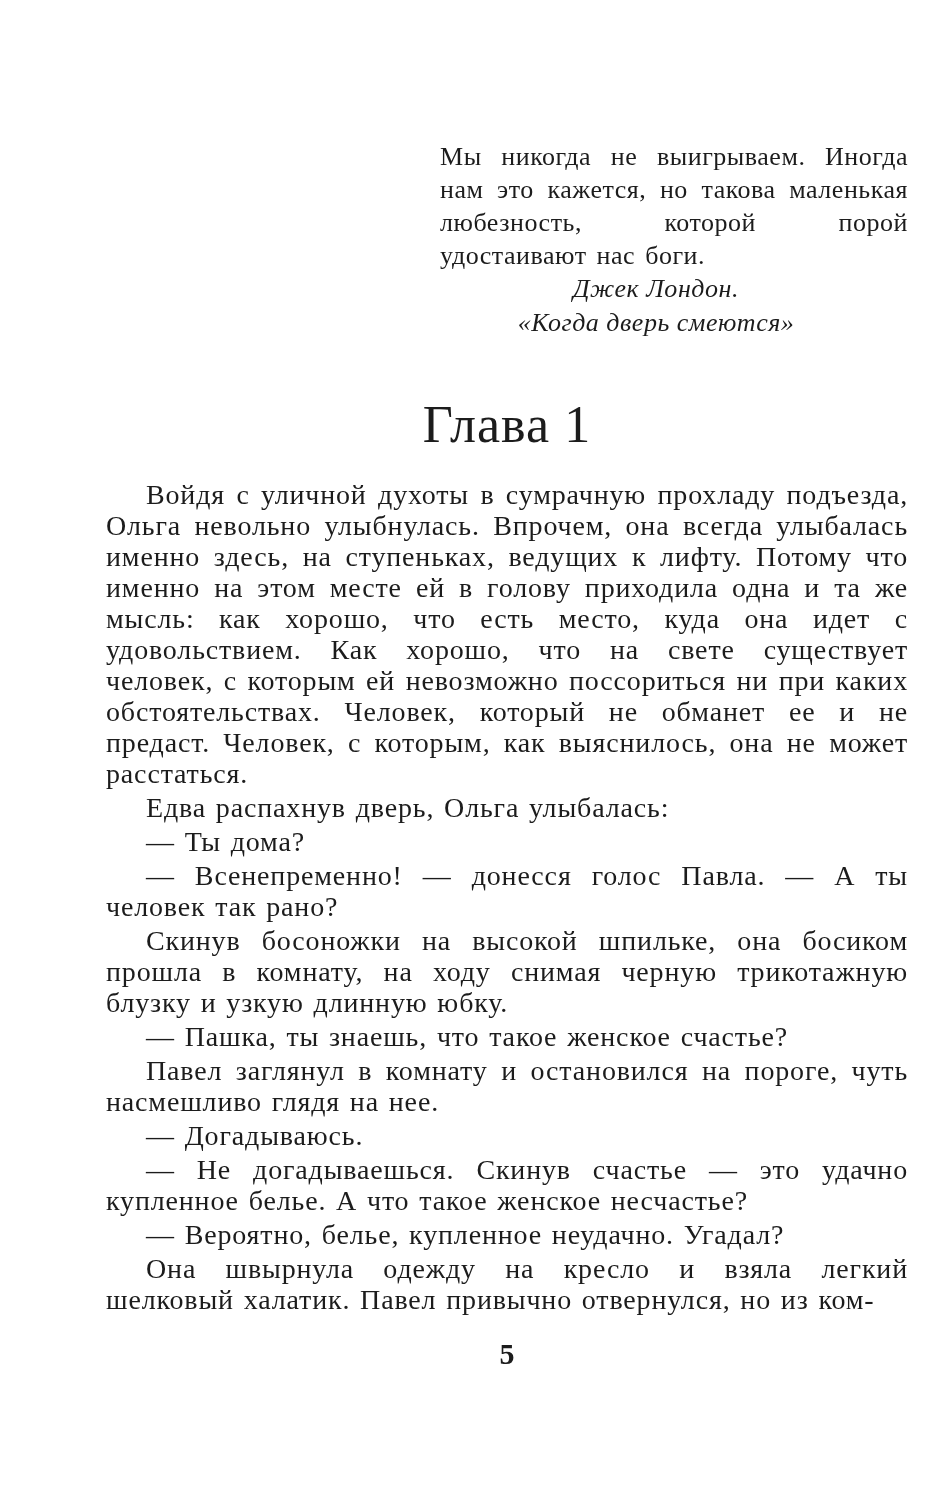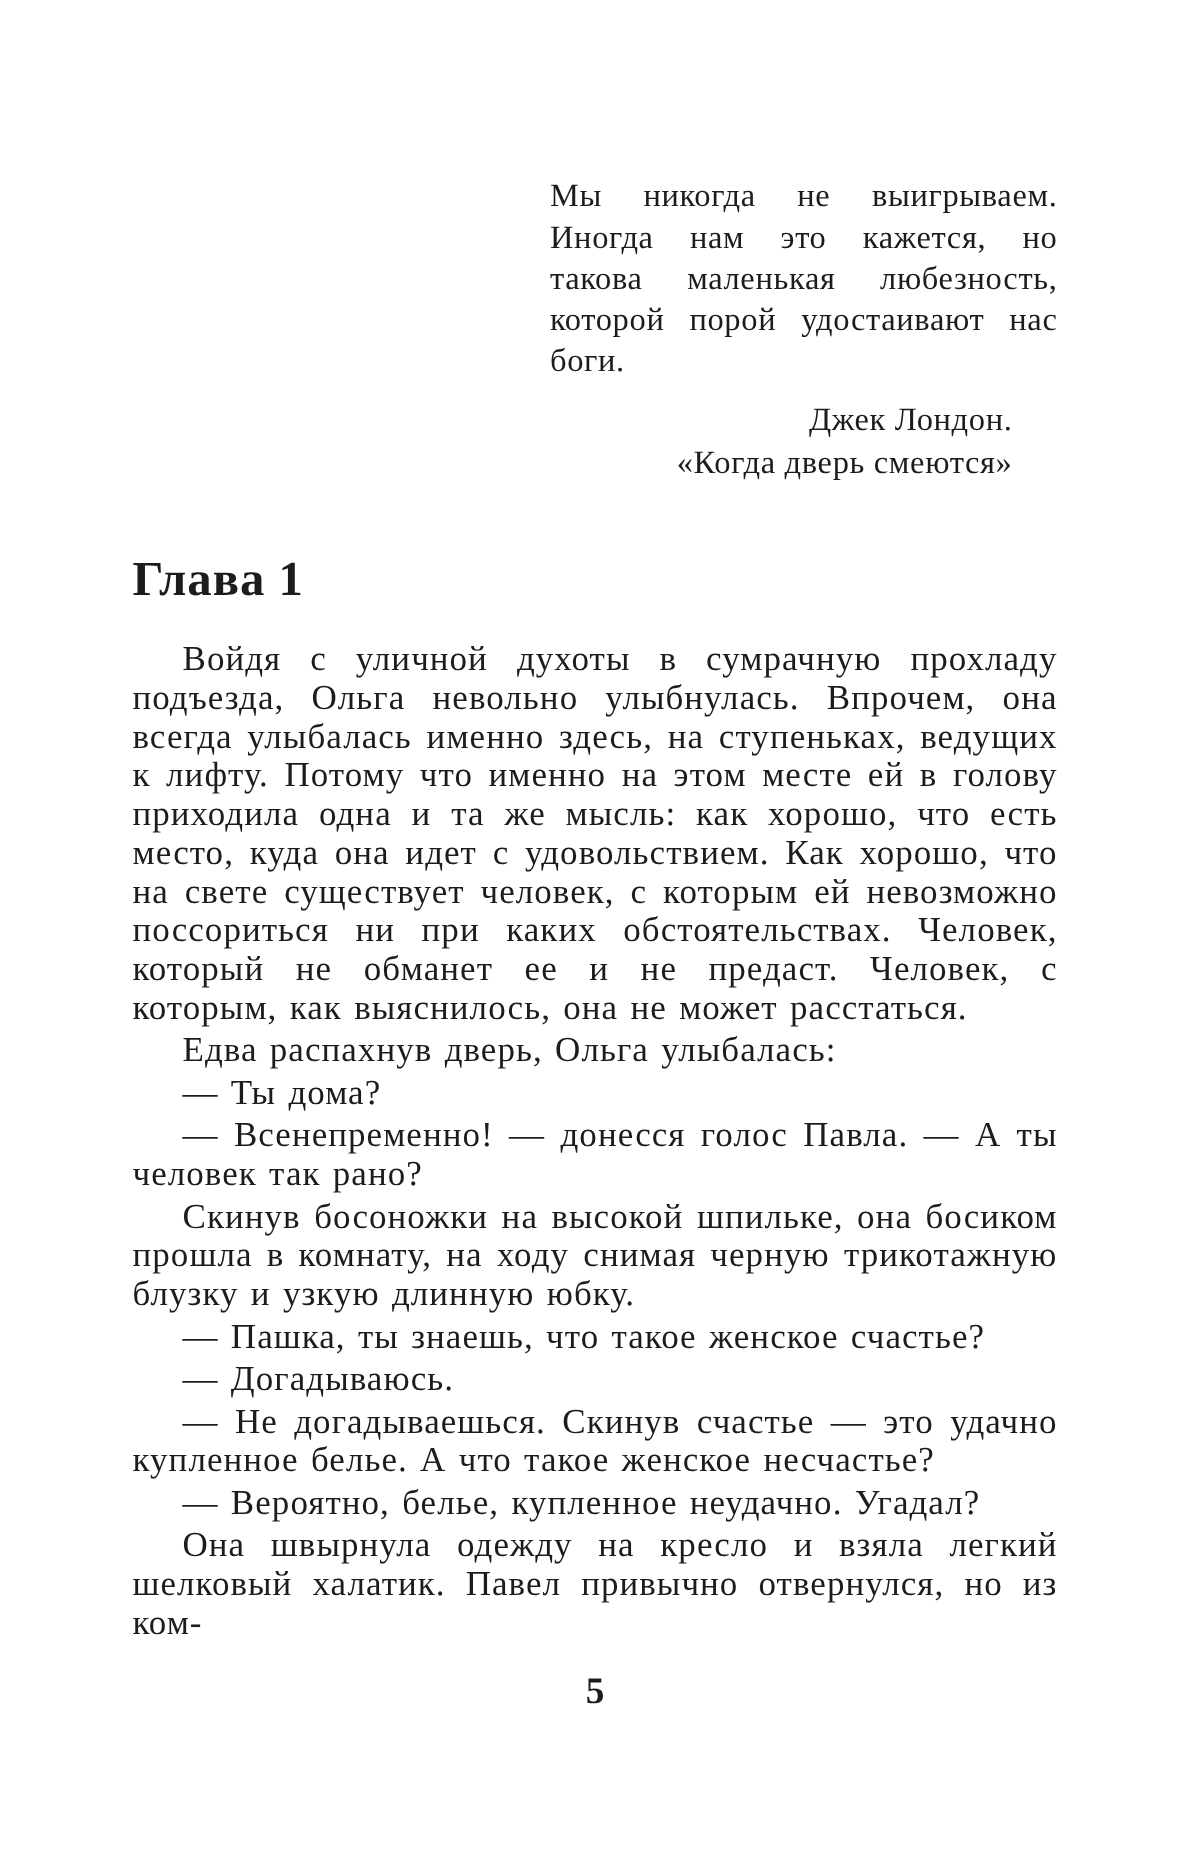--- a/index.html
+++ b/index.html
@@ -12,49 +12,50 @@
     height: 1488px;
     overflow: hidden;
     font-family: "Liberation Serif", "DejaVu Serif", serif;
     color: #1c1c1c;
     -webkit-font-smoothing: antialiased;
   }
   .page {
     box-sizing: border-box;
     width: 952px;
     height: 1488px;
-    padding: 140px 106px 0 106px;
+    padding: 140px 44px 0 106px;
     position: relative;
   }
   
   .epigraph {
     margin-left: 334px;
   }
   .epigraph-text {
     margin: 0;
     font-size: 26px;
     line-height: 33px;
     text-align: justify;
     letter-spacing: 0.02em;
     word-spacing: 3px;
   }
   .attribution {
-    margin-top: 14px;
     padding-right: 36px;
-    text-align: right;
+    text-align: center;
+    font-style: italic;
     font-size: 26px;
     line-height: 34px;
     letter-spacing: 0.02em;
   }
   
   .chapter-title {
     margin: 56px 0 26px 0;
-    font-size: 39px;
+    text-align: center;
+    font-size: 52px;
     line-height: 1.1;
-    font-weight: bold;
+    font-weight: normal;
     letter-spacing: 0.02em;
   }
   
   .body-text p {
     margin: 0 0 3px 0;
     font-size: 28px;
     line-height: 31px;
     text-align: justify;
     text-indent: 40px;
     letter-spacing: 0.03em;
@@ -84,20 +85,21 @@
 
   <h1 class="chapter-title">Глава 1</h1>
 
   <div class="body-text">
     <p>Войдя с уличной духоты в сумрачную прохладу подъезда, Ольга невольно улыбнулась. Впрочем, она всегда улыбалась именно здесь, на ступеньках, ведущих к лифту. Потому что именно на этом месте ей в голову приходила одна и та же мысль: как хорошо, что есть место, куда она идет с удовольствием. Как хорошо, что на свете существует человек, с которым ей невозможно поссориться ни при каких обстоятельствах. Человек, который не обманет ее и не предаст. Человек, с которым, как выяснилось, она не может расстаться.</p>
     <p>Едва распахнув дверь, Ольга улыбалась:</p>
     <p>— Ты дома?</p>
     <p>— Всенепременно! — донесся голос Павла. — А ты человек так рано?</p>
     <p>Скинув босоножки на высокой шпильке, она босиком прошла в комнату, на ходу снимая черную трикотажную блузку и узкую длинную юбку.</p>
     <p>— Пашка, ты знаешь, что такое женское счастье?</p>
+    <p>Павел заглянул в комнату и остановился на пороге, чуть насмешливо глядя на нее.</p>
     <p>— Догадываюсь.</p>
     <p>— Не догадываешься. Скинув счастье — это удачно купленное белье. А что такое женское несчастье?</p>
     <p>— Вероятно, белье, купленное неудачно. Угадал?</p>
     <p>Она швырнула одежду на кресло и взяла легкий шелковый халатик. Павел привычно отвернулся, но из ком-</p>
   </div>
 
   <div class="page-number">5</div>
 
 </div>
 

